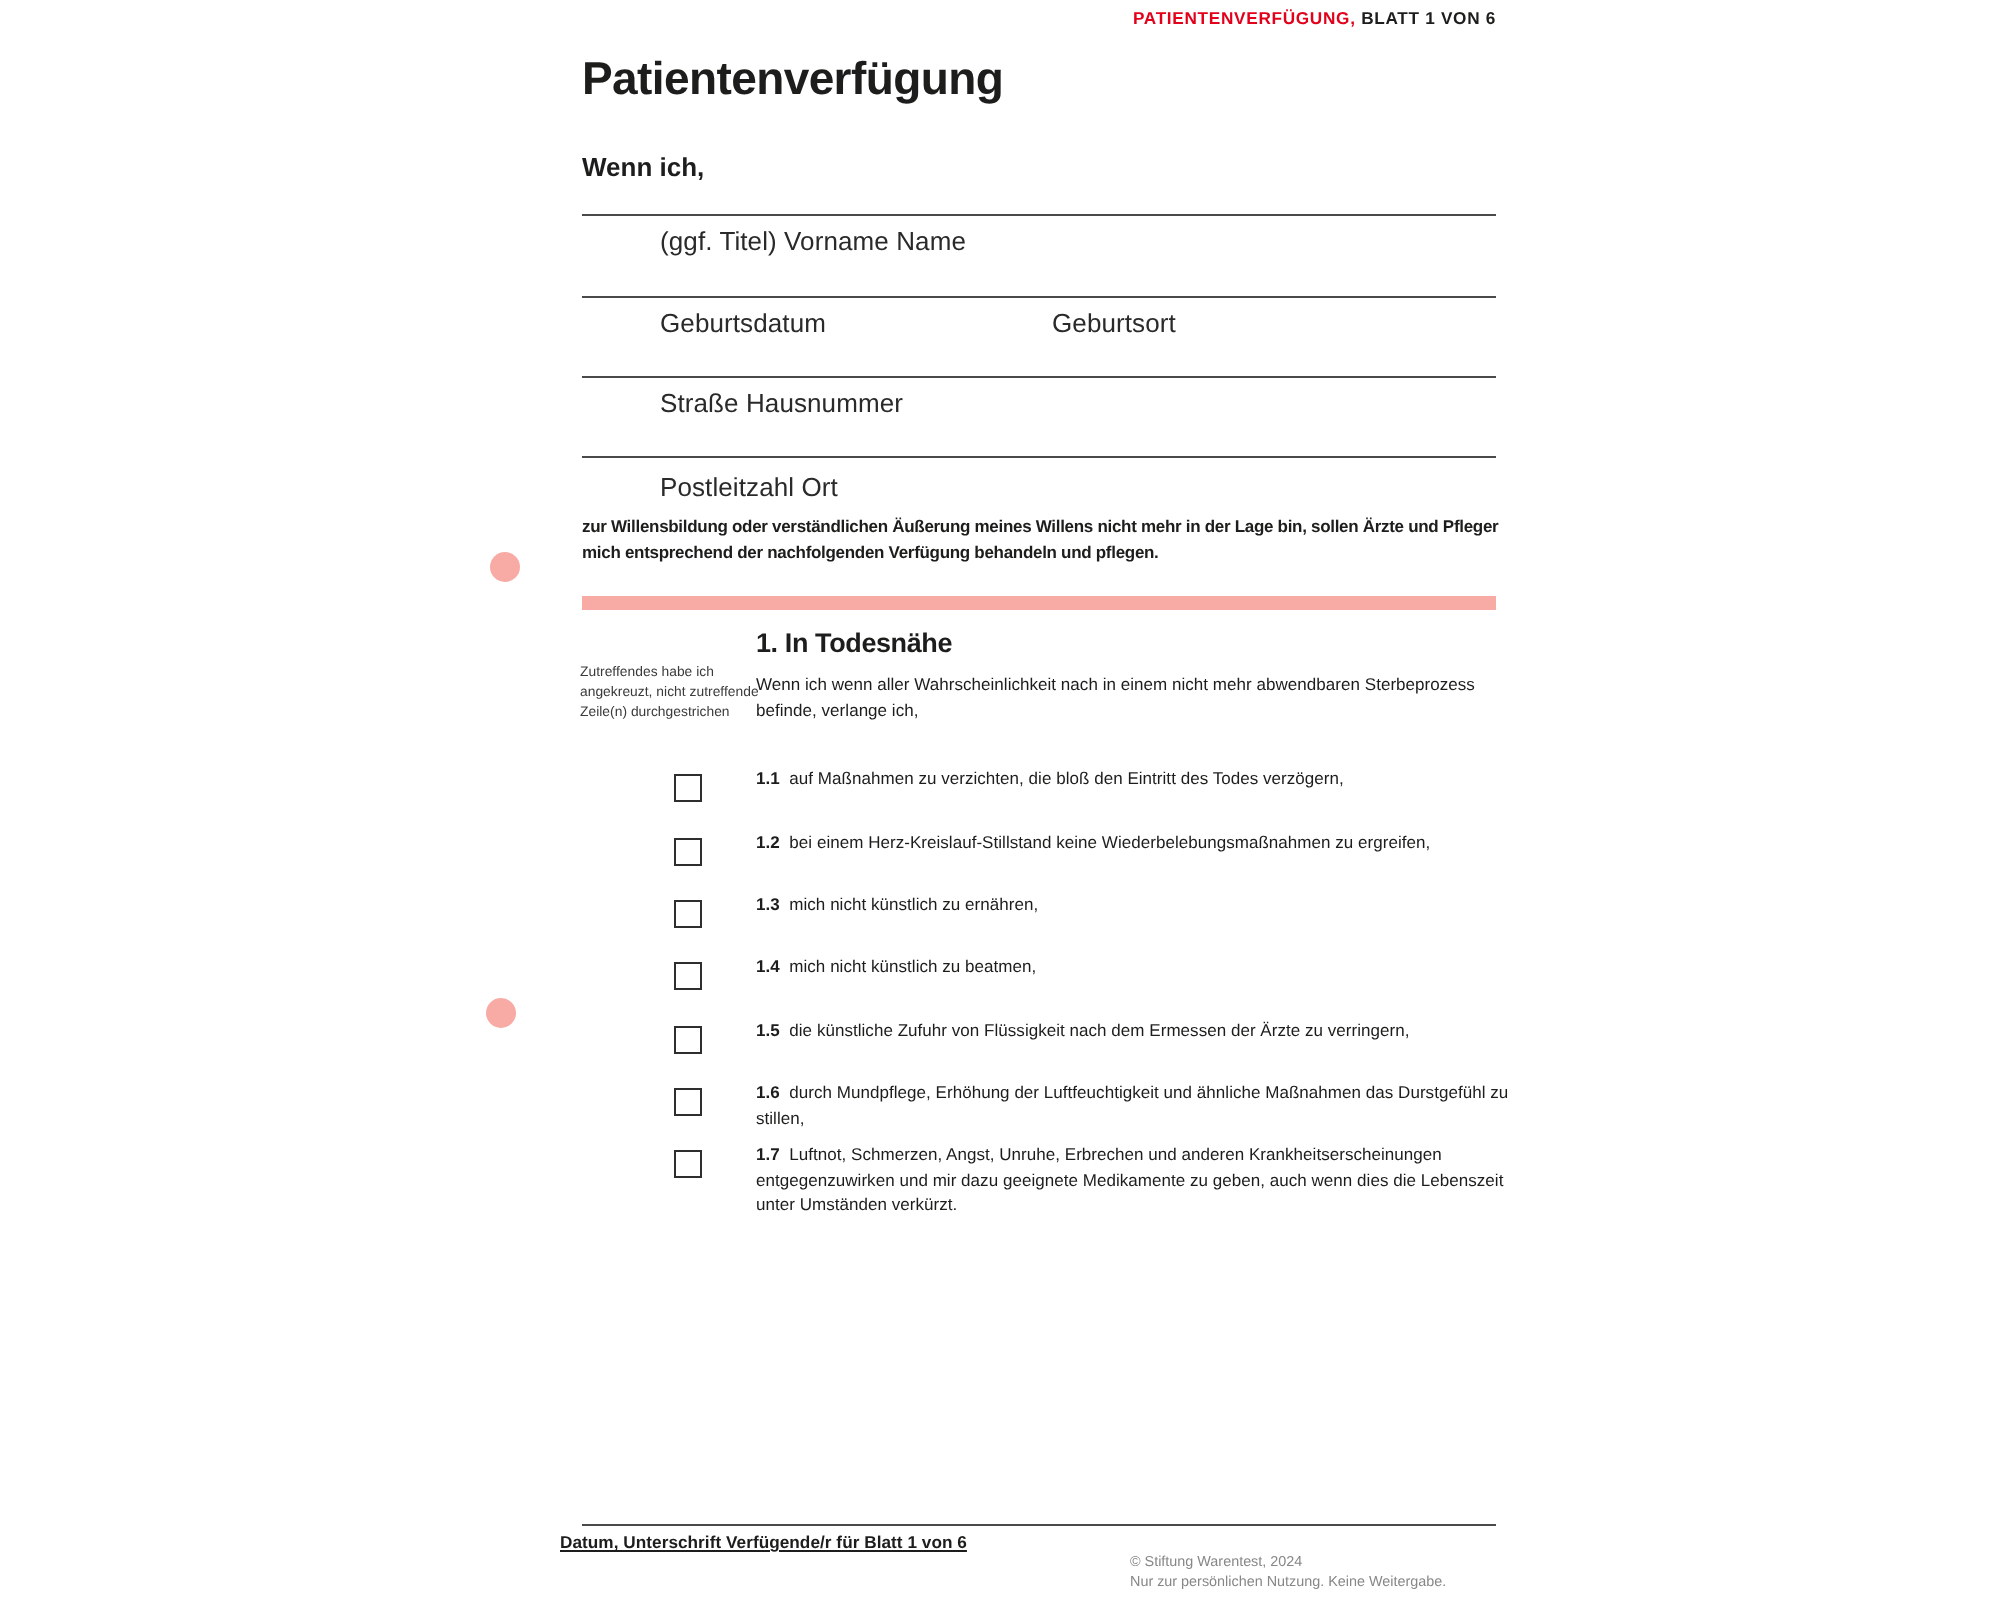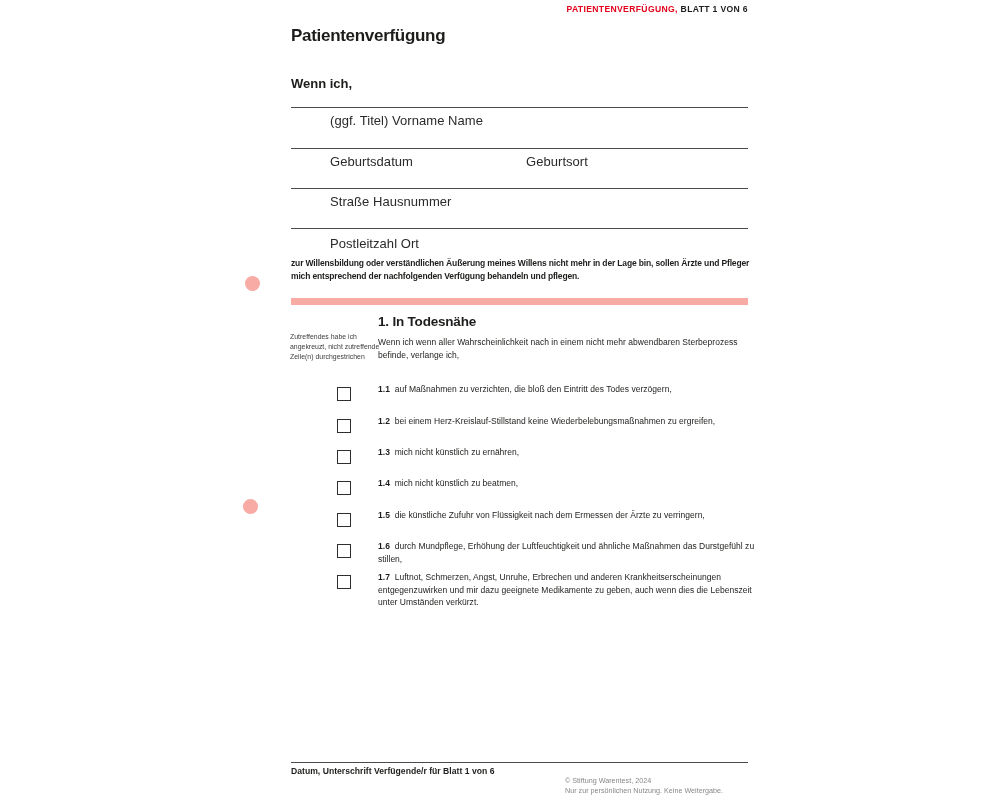--- a/index.html
+++ b/index.html
@@ -18,21 +18,21 @@
     left:0;top:4px;width:748px;
     text-align:right;
     font-size:8.6px;font-weight:bold;letter-spacing:.35px;
     white-space:nowrap;
   }
   .runhead .red{color:#e2001a;}
 
   
   .doc-title{
     left:291px;top:26px;
-    font-size:17px;font-weight:bold;letter-spacing:-.3px;
+    font-size:23px;font-weight:bold;letter-spacing:-.3px;
   }
 
   .lead{
     left:291px;top:76px;
     font-size:13px;font-weight:bold;
   }
 
   
   .fieldline{
     left:291px;width:457px;height:0;
@@ -83,22 +83,22 @@
     font-size:8.5px;line-height:12.7px;letter-spacing:.02px;
   }
   .item-num{font-weight:bold;}
 
   
   .sigline{
     left:291px;top:762px;width:457px;height:0;
     border-top:1px solid #4a4a4a;
   }
   .siglabel{
-    left:291px;top:766px;
-    font-size:8.6px;font-weight:bold;letter-spacing:.02px;
+    left:280px;top:766px;
+    font-size:8.6px;font-weight:bold;letter-spacing:.02px;text-decoration:underline;
   }
   .copyright{
     left:565px;top:776px;
     font-size:7.2px;line-height:9.5px;color:#878787;
   }
 </style>
 </head>
 <body>
 
 <div class="page">

